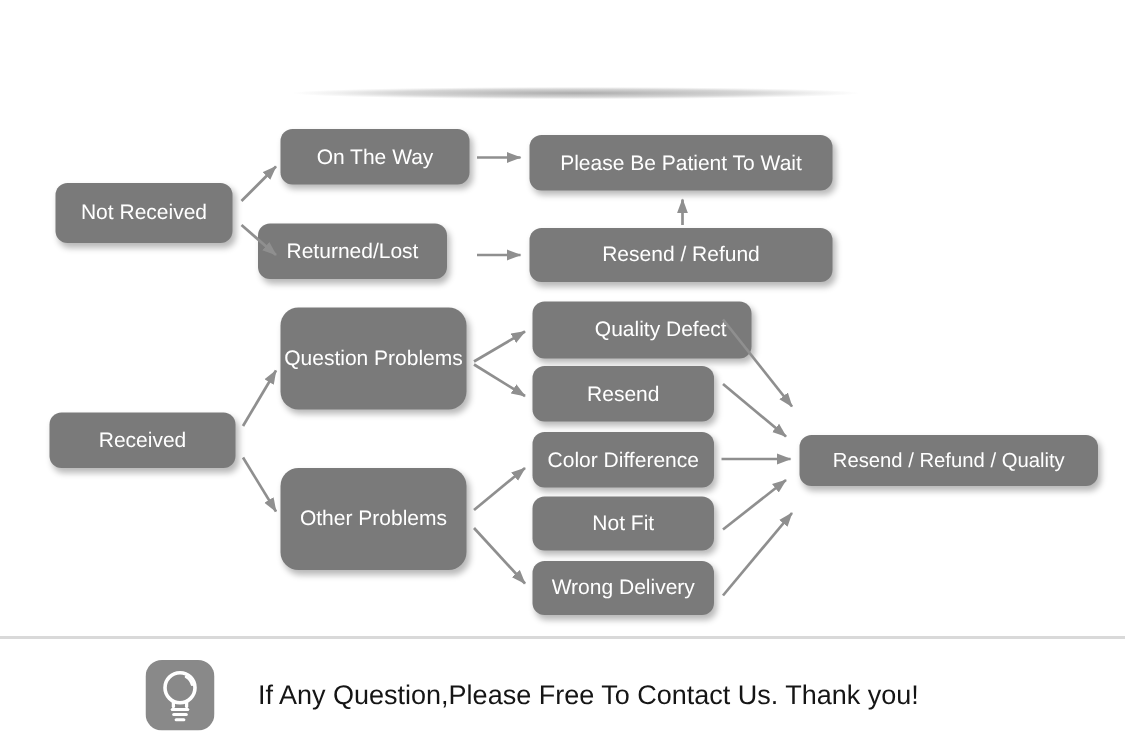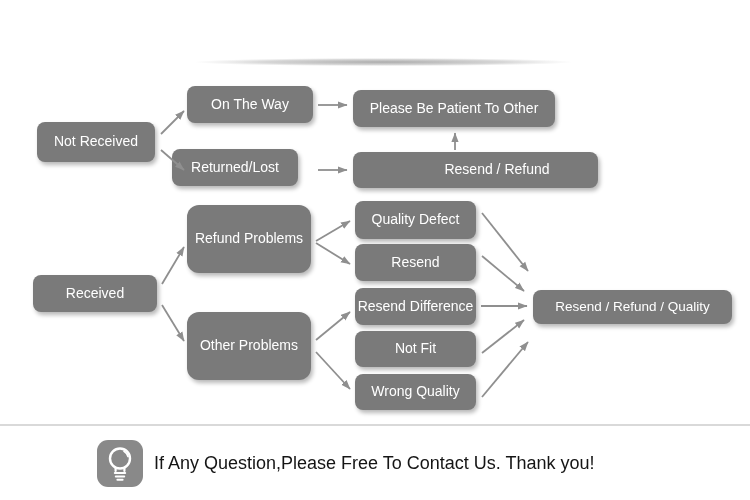--- a/index.html
+++ b/index.html
@@ -29,44 +29,44 @@
   .node.big{border-radius:12px;}
   .arrows{position:absolute;left:0;top:0;width:750px;height:500px;pointer-events:none;}
   .arrows line{stroke:var(--arrow,#8f8f8f);stroke-width:1.8;}
   .arrows .head{fill:var(--arrow,#8f8f8f);}
   .footer-divider{
     position:absolute;left:0;top:424px;width:750px;height:2px;
     background:var(--divider,#d9d9d9);
   }
   .footer{
     position:absolute;left:97px;top:440px;height:47px;
-    display:flex;align-items:center;gap:11px;
+    display:flex;align-items:center;gap:29px;
   }
   .footer-message{font-size:18px;color:var(--footer_text,#151515);white-space:nowrap;}
 </style>
 </head>
 <body>
 
 <div class="stage">
 
   <div class="title-divider"></div>
 
   <div class="node" style="left:37px;top:122px;width:118px;height:40px;">Not Received</div>
   <div class="node" style="left:187px;top:86px;width:126px;height:37px;">On The Way</div>
   <div class="node" style="left:172px;top:149px;width:126px;height:37px;">Returned/Lost</div>
-  <div class="node" style="left:353px;top:90px;width:202px;height:37px;">Please Be Patient To Other</div>
-  <div class="node" style="left:353px;top:152px;width:202px;height:36px;padding-left:43px;">Resend / Refund</div>
-  <div class="node big" style="left:187px;top:205px;width:124px;height:68px;">Refund Problems</div>
+  <div class="node" style="left:353px;top:90px;width:202px;height:37px;">Please Be Patient To Wait</div>
+  <div class="node" style="left:353px;top:152px;width:202px;height:36px;">Resend / Refund</div>
+  <div class="node big" style="left:187px;top:205px;width:124px;height:68px;">Question Problems</div>
   <div class="node" style="left:33px;top:275px;width:124px;height:37px;">Received</div>
   <div class="node big" style="left:187px;top:312px;width:124px;height:68px;">Other Problems</div>
-  <div class="node" style="left:355px;top:201px;width:121px;height:38px;">Quality Defect</div>
+  <div class="node" style="left:355px;top:201px;width:121px;height:38px;padding-left:25px;">Quality Defect</div>
   <div class="node" style="left:355px;top:244px;width:121px;height:37px;">Resend</div>
-  <div class="node" style="left:355px;top:288px;width:121px;height:37px;">Resend Difference</div>
+  <div class="node" style="left:355px;top:288px;width:121px;height:37px;">Color Difference</div>
   <div class="node" style="left:355px;top:331px;width:121px;height:36px;">Not Fit</div>
-  <div class="node" style="left:355px;top:374px;width:121px;height:36px;">Wrong Quality</div>
+  <div class="node" style="left:355px;top:374px;width:121px;height:36px;">Wrong Delivery</div>
   <div class="node" style="left:533px;top:290px;width:199px;height:34px;font-size:13.5px;">Resend / Refund / Quality</div>
 
   <svg class="arrows" viewBox="0 0 750 500">
     <defs>
       <marker id="ah" viewBox="0 0 10 8" refX="9" refY="4" markerWidth="10" markerHeight="8" markerUnits="userSpaceOnUse" orient="auto">
         <path class="head" d="M0,0.4 L9.6,4 L0,7.6 Z"></path>
       </marker>
     </defs>
     <line x1="161" y1="134" x2="184" y2="111" marker-end="url(#ah)"></line>
     <line x1="161" y1="150" x2="184" y2="170" marker-end="url(#ah)"></line>

